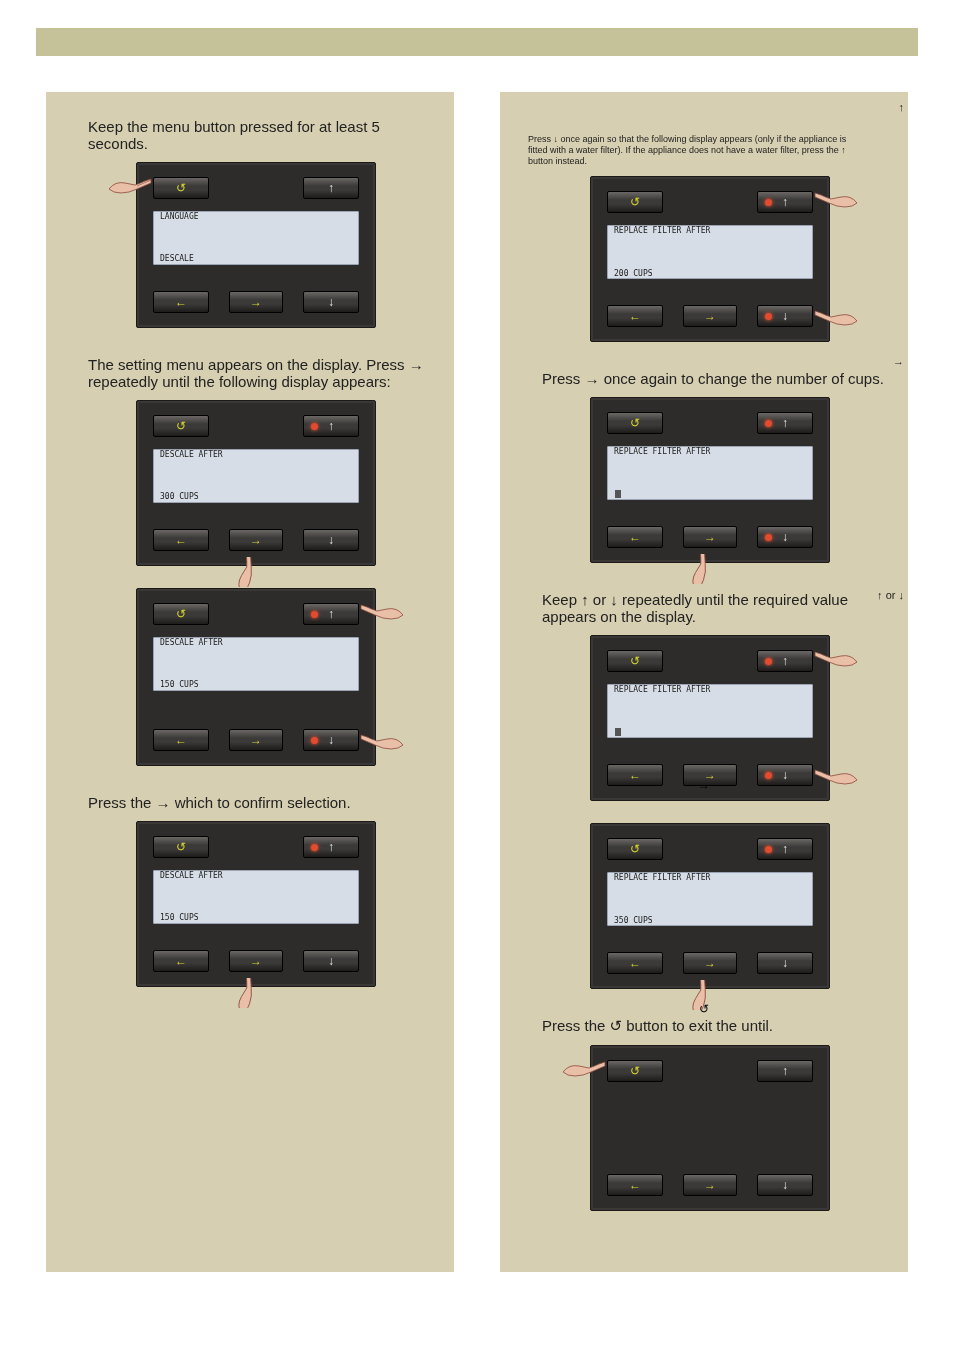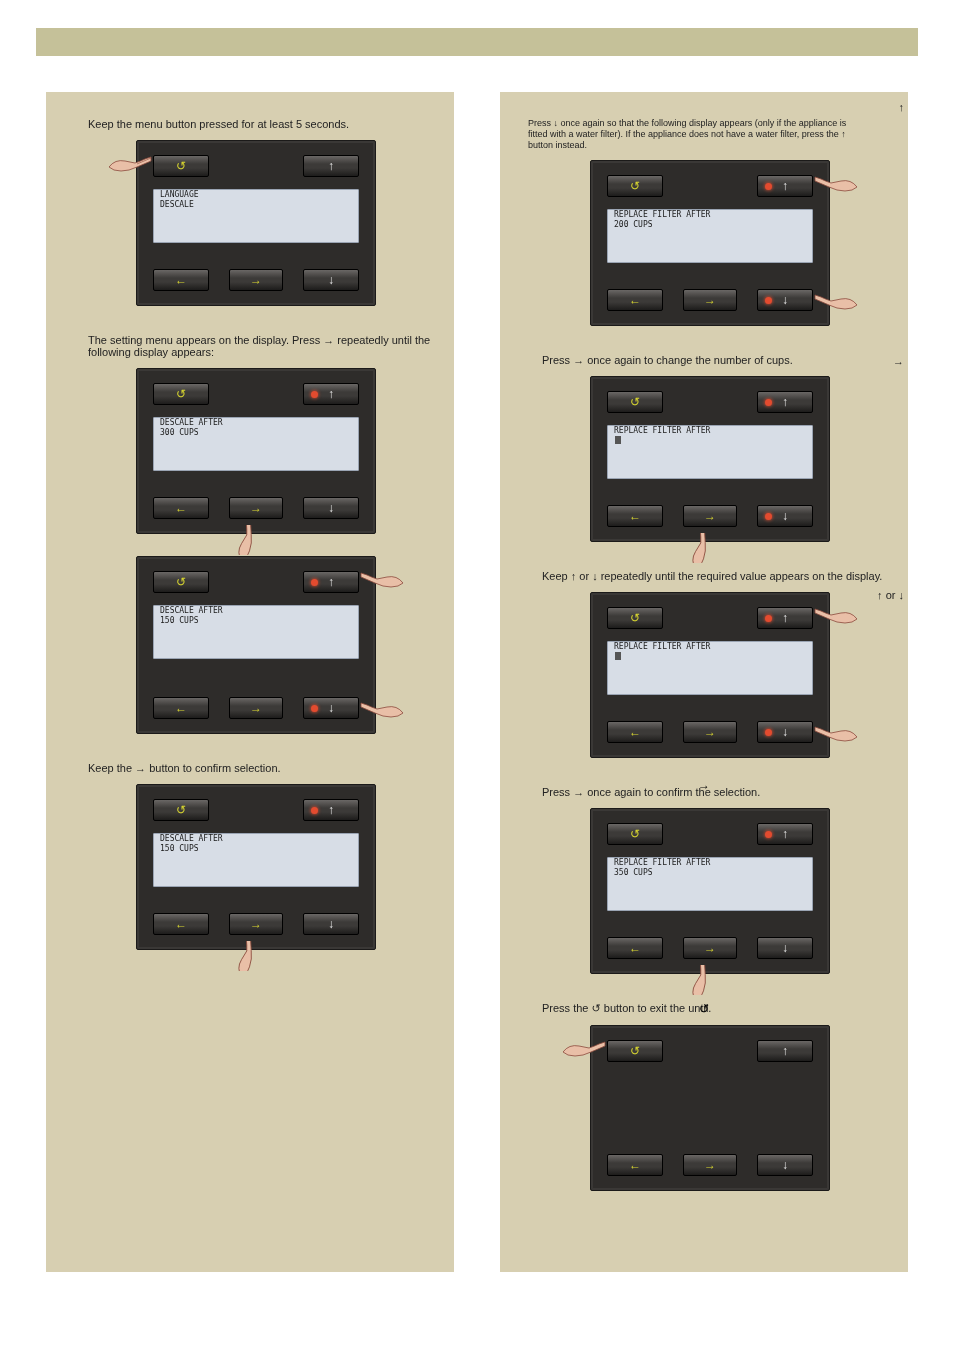--- a/index.html
+++ b/index.html
@@ -20,21 +20,21 @@
   }
   html,body{margin:0;padding:0;background:#fff;font-family:Arial,Helvetica,sans-serif;}
   .page{width:var(--page-w);height:var(--page-h);position:relative;background:#fff;margin:0 auto;}
   .header-bar{height:28px;background:var(--header-bg);margin:28px 36px 0 36px;}
   .columns{display:flex;gap:46px;margin:36px 46px 0 46px;}
   .col{flex:1 1 50%;min-width:0;background:var(--panel-bg);position:relative;padding:20px 14px 30px 14px;}
   .col.left{height:1130px;}
   .col.right{height:1130px;}
 
   
-  .caption{font-size:11px;color:#222;padding:6px 8px 2px 28px;position:relative;white-space:pre-wrap;}
+  .caption{font-size:15px;color:#222;padding:6px 8px 2px 28px;position:relative;white-space:pre-wrap;}
   .small{font-size:9px;line-height:1.2;}
 
   
   .dev-wrap{position:relative;width:260px;margin:8px auto 22px auto;}
   .device{position:relative;width:238px;height:164px;background:var(--shell);border:1px solid var(--shell-edge);border-radius:2px;
     box-shadow:inset 0 0 0 2px #3a3836;margin-left:16px;}
   .device.tall{height:176px;}
 
   .btn{position:absolute;width:54px;height:20px;background:linear-gradient(var(--btn-light),var(--btn-face) 40%,var(--btn-face) 60%,var(--btn-dark));
     border:1px solid #000;border-radius:2px;display:flex;align-items:center;justify-content:center;color:var(--arrow-yellow);font-size:12px;}
@@ -42,21 +42,21 @@
   .btn.yel{color:var(--arrow-yellow);}
   .btn .led{width:7px;height:7px;border-radius:50%;background:var(--led);position:absolute;left:7px;box-shadow:0 0 3px 1px rgba(227,75,47,0.6);}
 
   .btn.menu {left:16px; top:14px;}
   .btn.up   {right:16px;top:14px;}
   .btn.left {left:16px; bottom:14px;}
   .btn.rt   {left:92px; bottom:14px; width:52px;}
   .btn.down {right:16px;bottom:14px;}
 
   .screen{position:absolute;left:16px;right:16px;top:48px;height:52px;background:var(--screen);border:1px solid #9aa4b3;border-radius:1px;
-    display:flex;flex-direction:column;justify-content:flex-start;padding:0 6px;font:8px/1.2 monospace;color:#1a1a1a;}
+    display:flex;flex-direction:column;justify-content:space-between;padding:0 6px;font:8px/1.2 monospace;color:#1a1a1a;}
   .screen .ln{white-space:pre;}
   .cursor-box{display:inline-block;width:6px;height:8px;background:#555;vertical-align:top;margin-left:1px;}
 
   
   .hand{position:absolute;width:46px;height:30px;}
   .hand svg{width:100%;height:100%;}
   .hand.to-menu{left:-30px;top:8px;}
   .hand.to-rt{left:86px;bottom:-22px;}
   .hand.to-up{right:-30px;top:8px;}
   .hand.to-down{right:-30px;bottom:8px;}
@@ -164,21 +164,21 @@
                 </g>
               </svg></div>
           <div class="hand to-down"><svg viewBox="0 0 46 30">
                 <g transform="scale(-1,1) translate(-46,0)">
                   <path d="M2 18 Q8 10 18 12 L28 14 Q34 12 38 10 L44 8 L44 12 L30 18 Q22 22 14 22 Q6 22 2 18Z" fill="#e9bfa7" stroke="#8a4a3c" stroke-width="0.8"></path>
                 </g>
               </svg></div>
         </div>
       </div>
 
-      <div class="caption">Keep the → button to confirm selection.</div>
+      <div class="caption">Press the → which to confirm selection.</div>
       <div class="dev-wrap">
         <div class="device">
           <div class="btn menu">
               <span>↺</span>
             </div>
           <div class="btn up white-arrow">
               <span class="led"></span>
               <span>↑</span>
             </div>
           <div class="screen">
@@ -201,21 +201,21 @@
               </svg></div>
         </div>
       </div>
     </div>
 
     <div class="col right">
       <span class="rgutter" style="top:8px;">↑</span>
       <span class="rgutter" style="top:262px;">→</span>
       <span class="rgutter" style="top:496px;">↑ or ↓</span>
 
-      <div class="caption small" style="padding-left:14px;padding-right:28px;">Press ↓ once again so that the following display appears (only if the appliance is fitted with a water filter). If the appliance does not have a water filter, press the ↑ button instead.</div>
+      <div class="caption small" style="padding-left:14px;padding-right:28px;margin-top:16px;">Press ↓ once again so that the following display appears (only if the appliance is fitted with a water filter). If the appliance does not have a water filter, press the ↑ button instead.</div>
 
       <div class="dev-wrap">
         <div class="device">
           <div class="btn menu">
               <span>↺</span>
             </div>
           <div class="btn up white-arrow">
               <span class="led"></span>
               <span>↑</span>
             </div>
@@ -308,21 +308,20 @@
                 </g>
               </svg></div>
           <div class="hand to-down"><svg viewBox="0 0 46 30">
                 <g transform="scale(-1,1) translate(-46,0)">
                   <path d="M2 18 Q8 10 18 12 L28 14 Q34 12 38 10 L44 8 L44 12 L30 18 Q22 22 14 22 Q6 22 2 18Z" fill="#e9bfa7" stroke="#8a4a3c" stroke-width="0.8"></path>
                 </g>
               </svg></div>
         </div>
       </div>
 
-      <div class="caption">Press → once again to confirm the selection.</div>
       <div class="dev-wrap">
         <div class="device">
           <div class="btn menu">
               <span>↺</span>
             </div>
           <div class="btn up white-arrow">
               <span class="led"></span>
               <span>↑</span>
             </div>
           <div class="screen">

